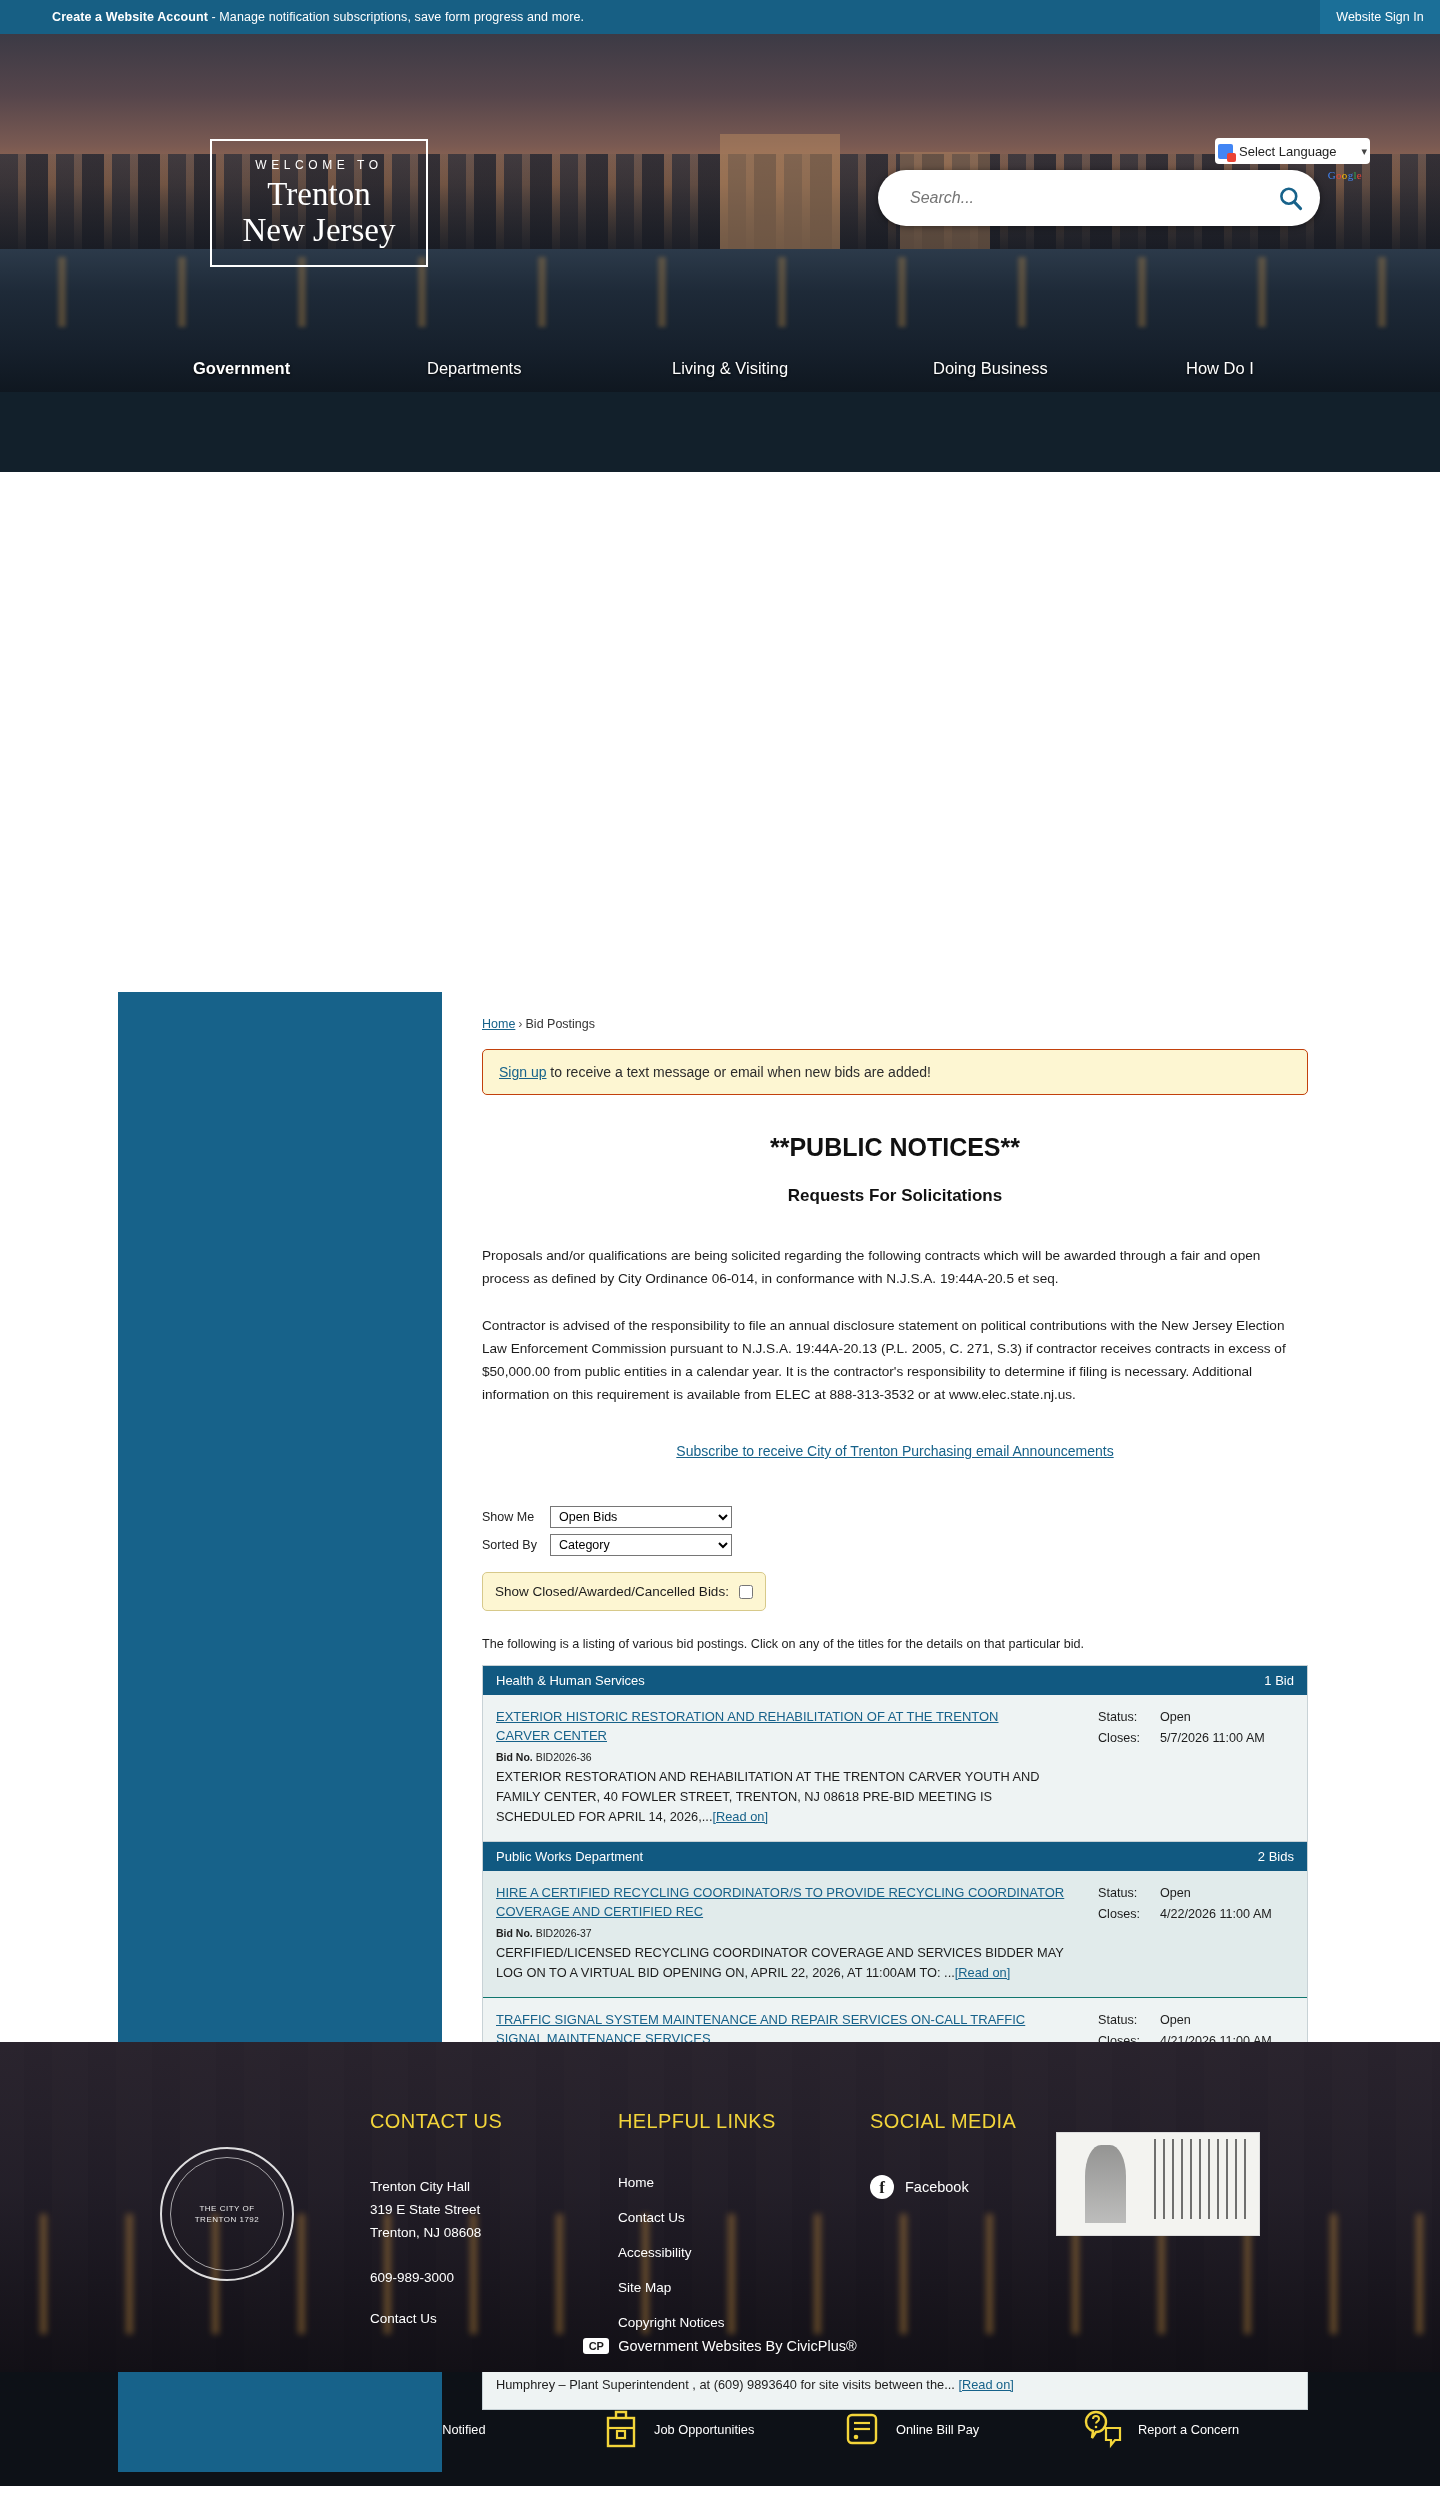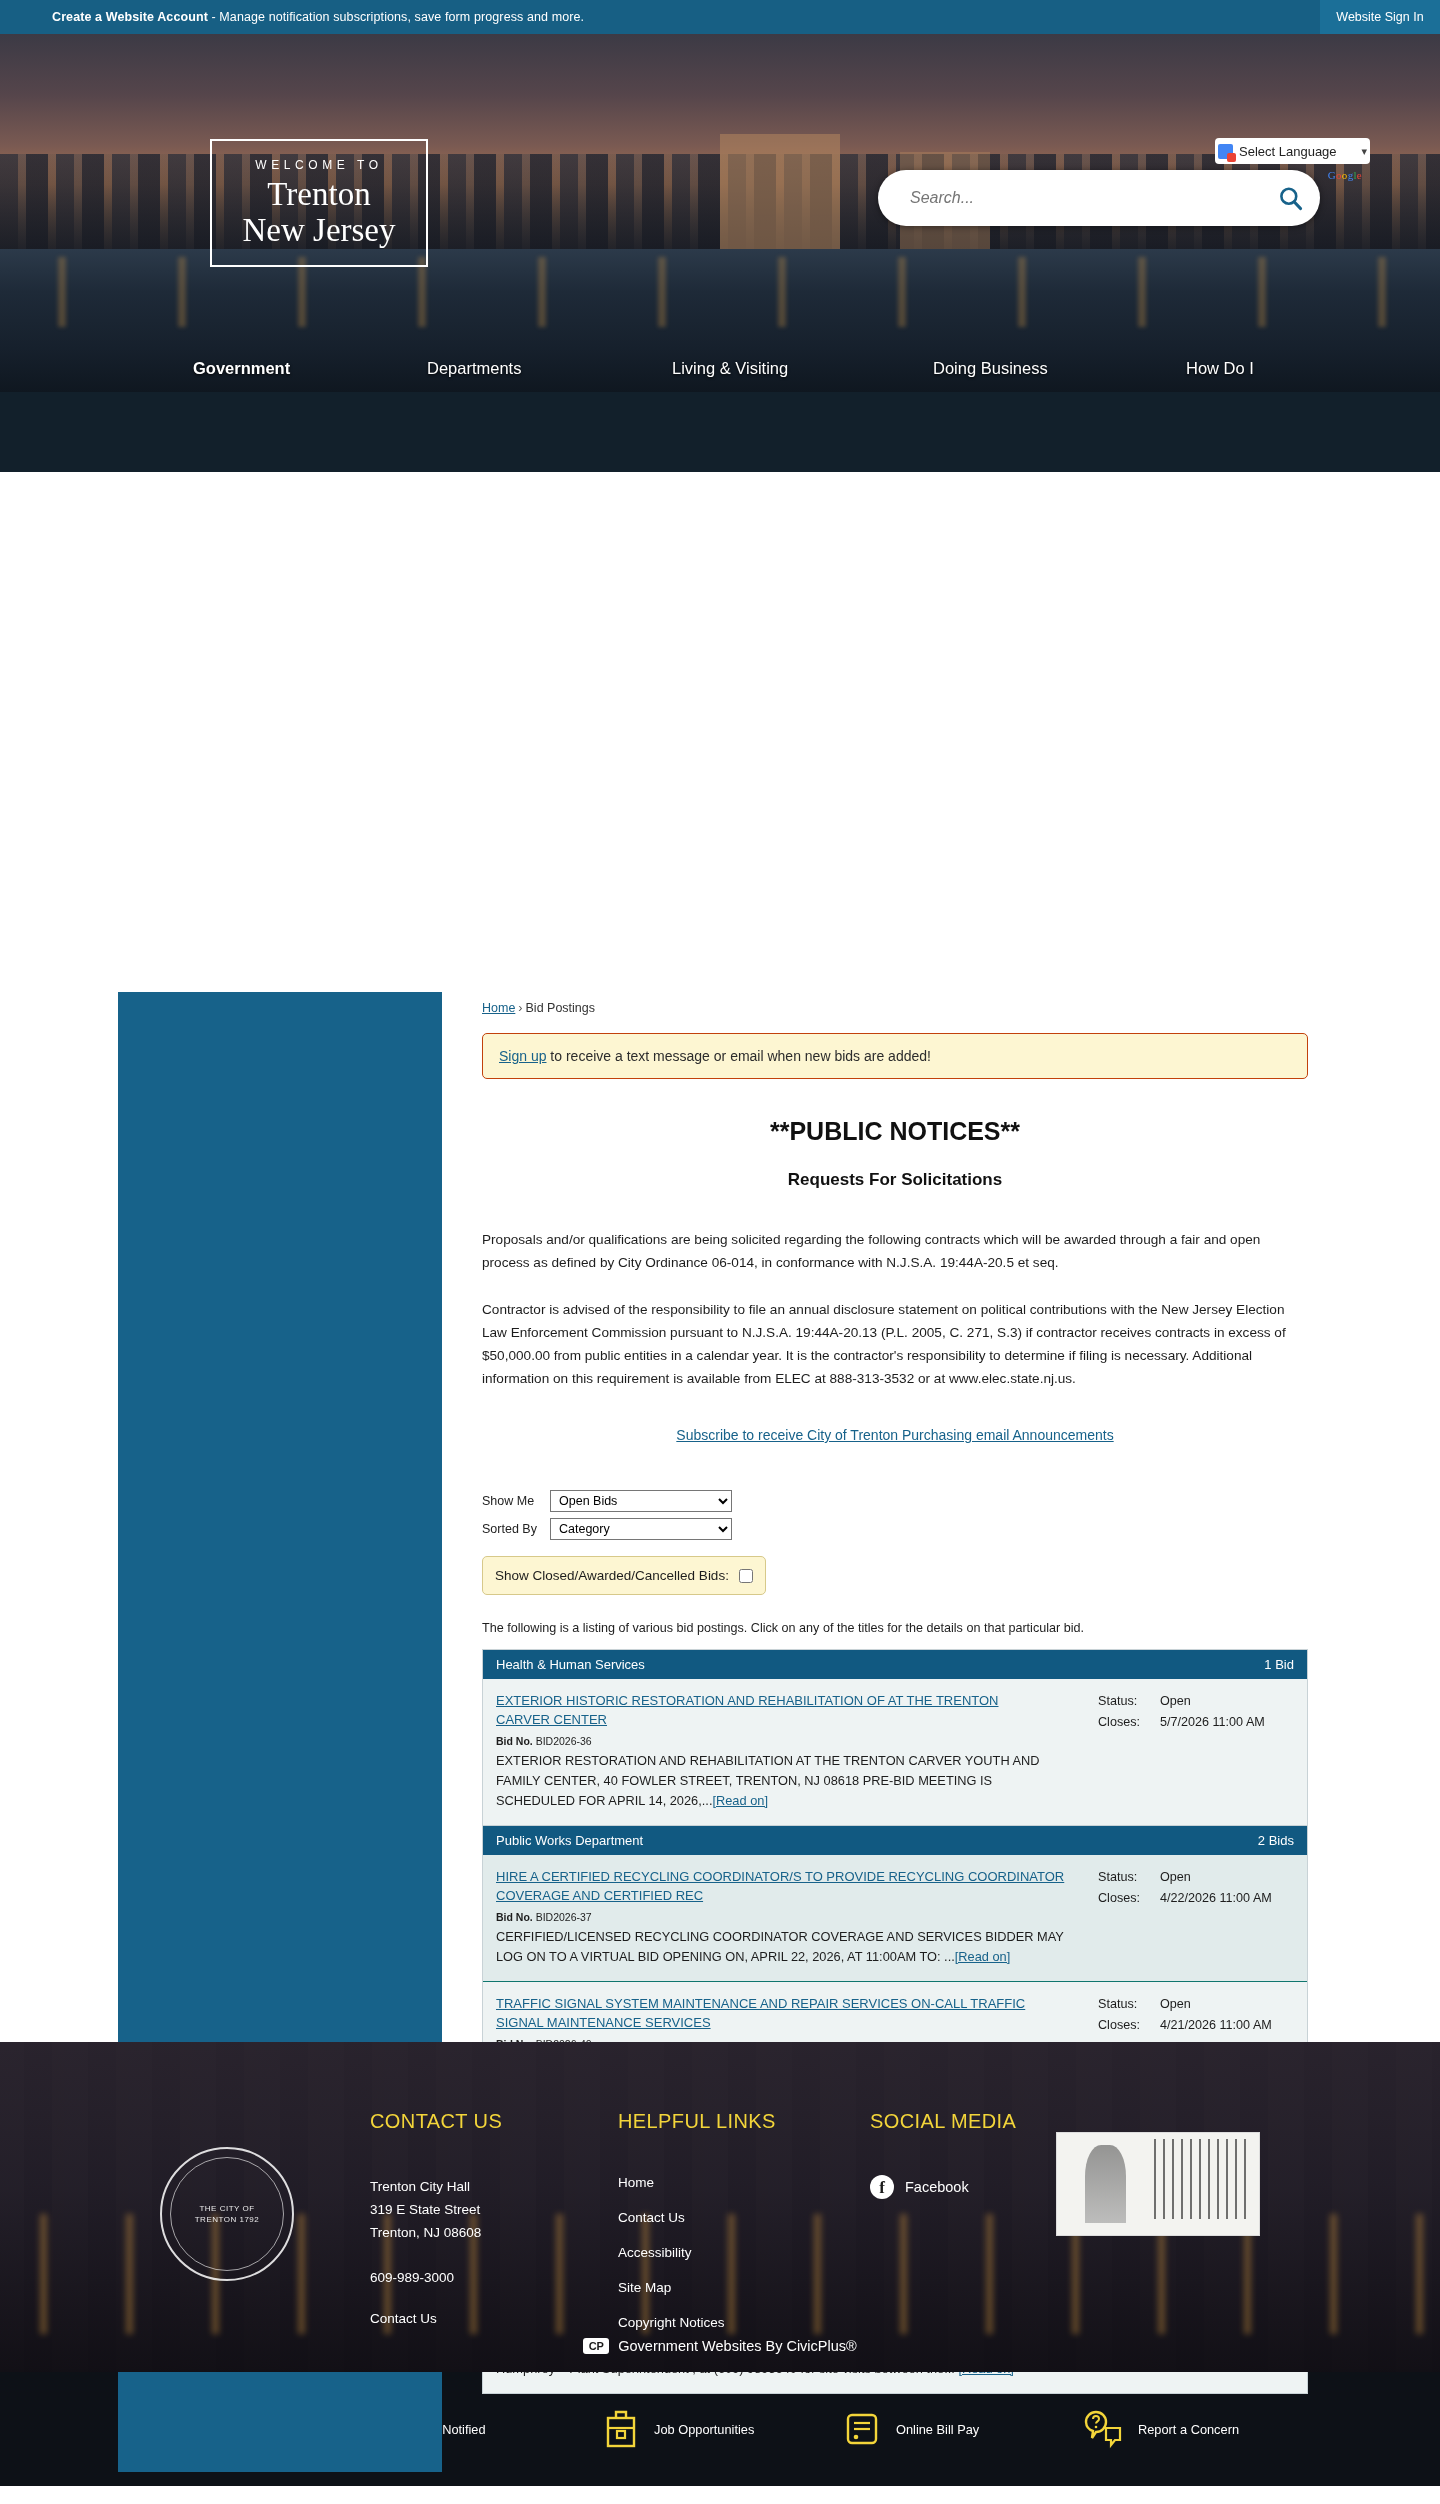--- a/index.html
+++ b/index.html
@@ -215,21 +215,21 @@
     position: absolute;
     left: 118px;
     top: 520px;
     width: 324px;
     height: 1480px;
     background: #17628a;
   }
   .content {
     position: absolute;
     left: 482px;
-    top: 529px;
+    top: 545px;
     width: 826px;
   }
   .breadcrumb {
     font-size: 12.5px;
     color: #333;
     margin-bottom: 18px;
   }
   .breadcrumb a {
     color: #17628a;
     text-decoration: underline;

